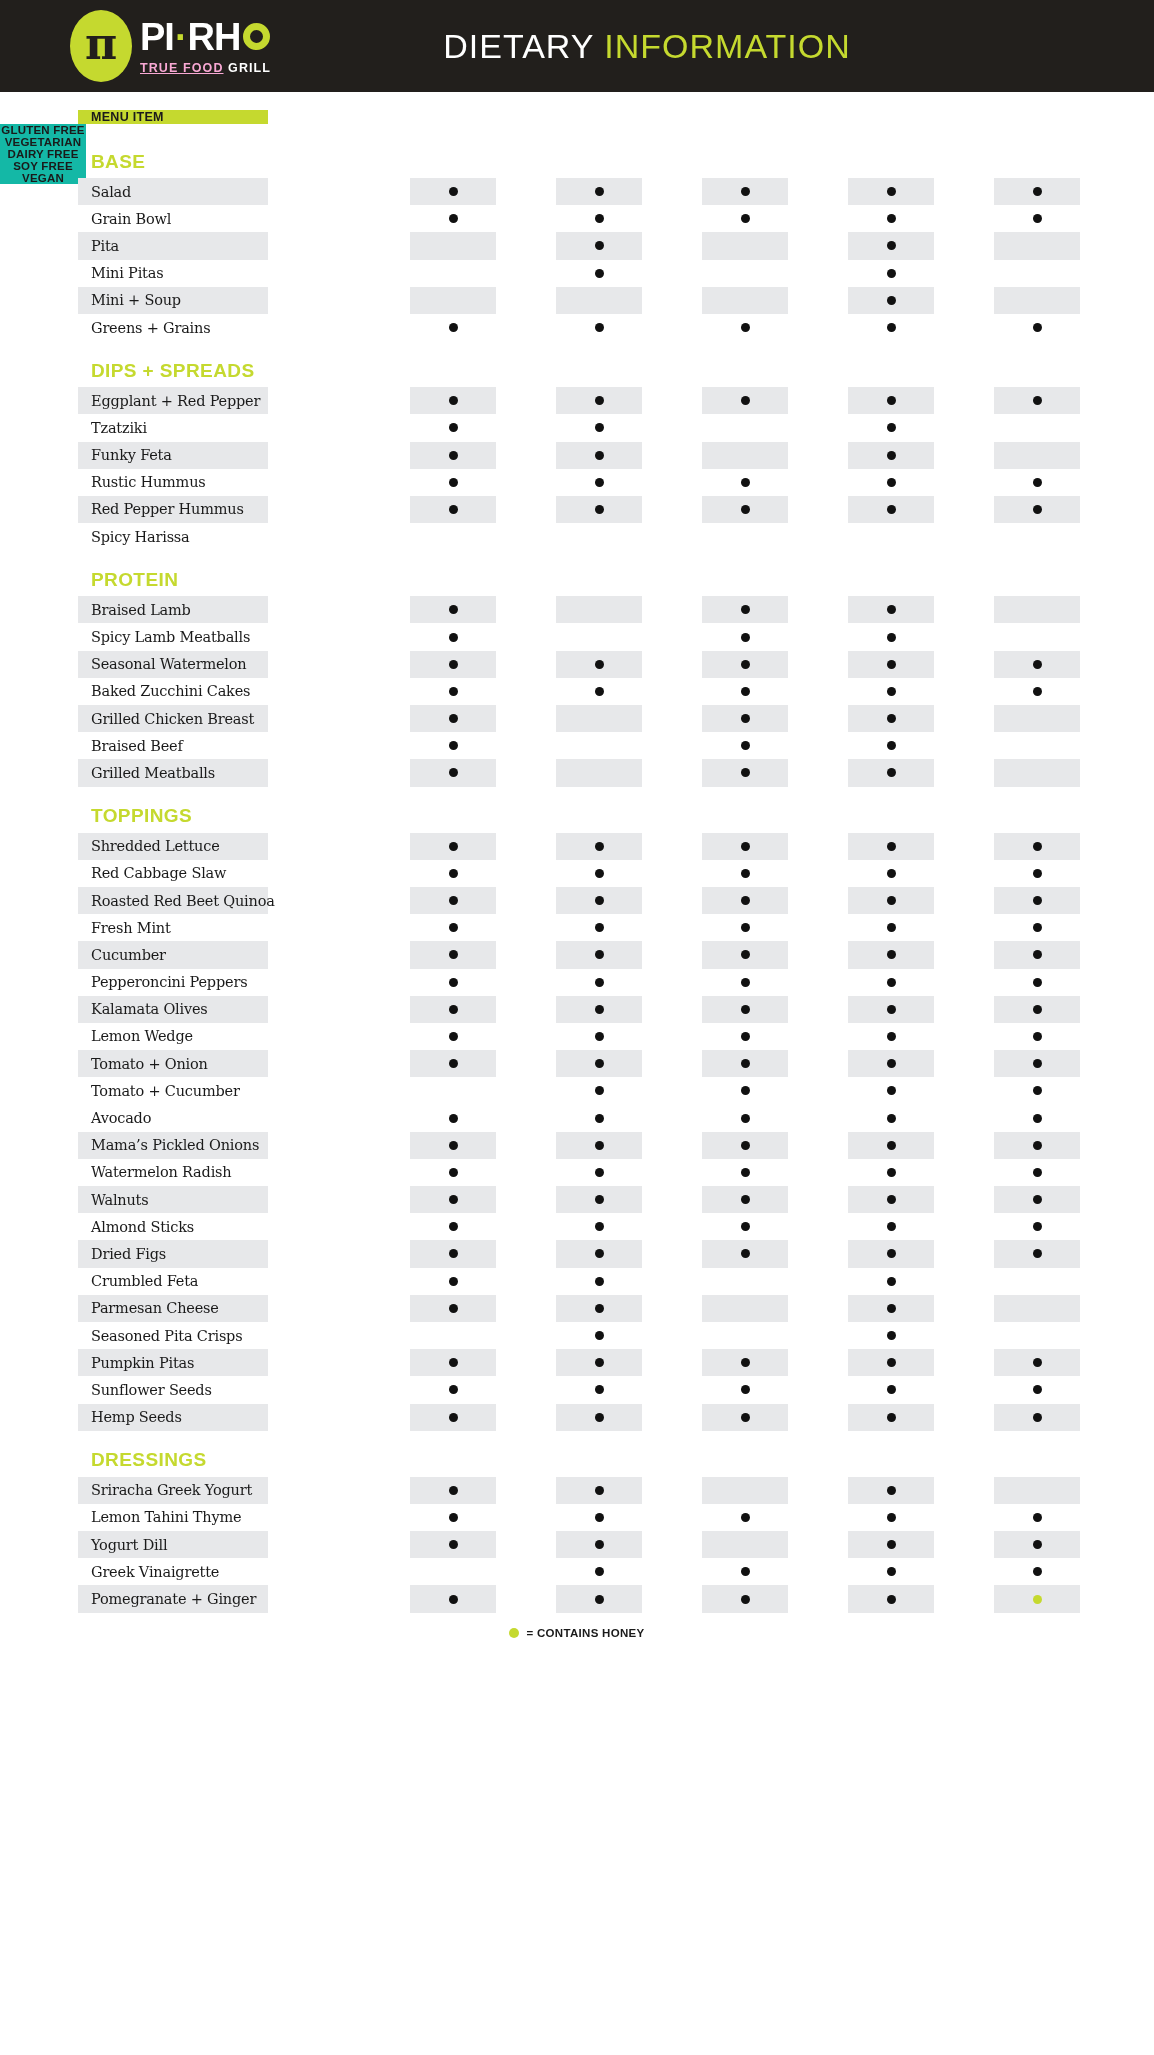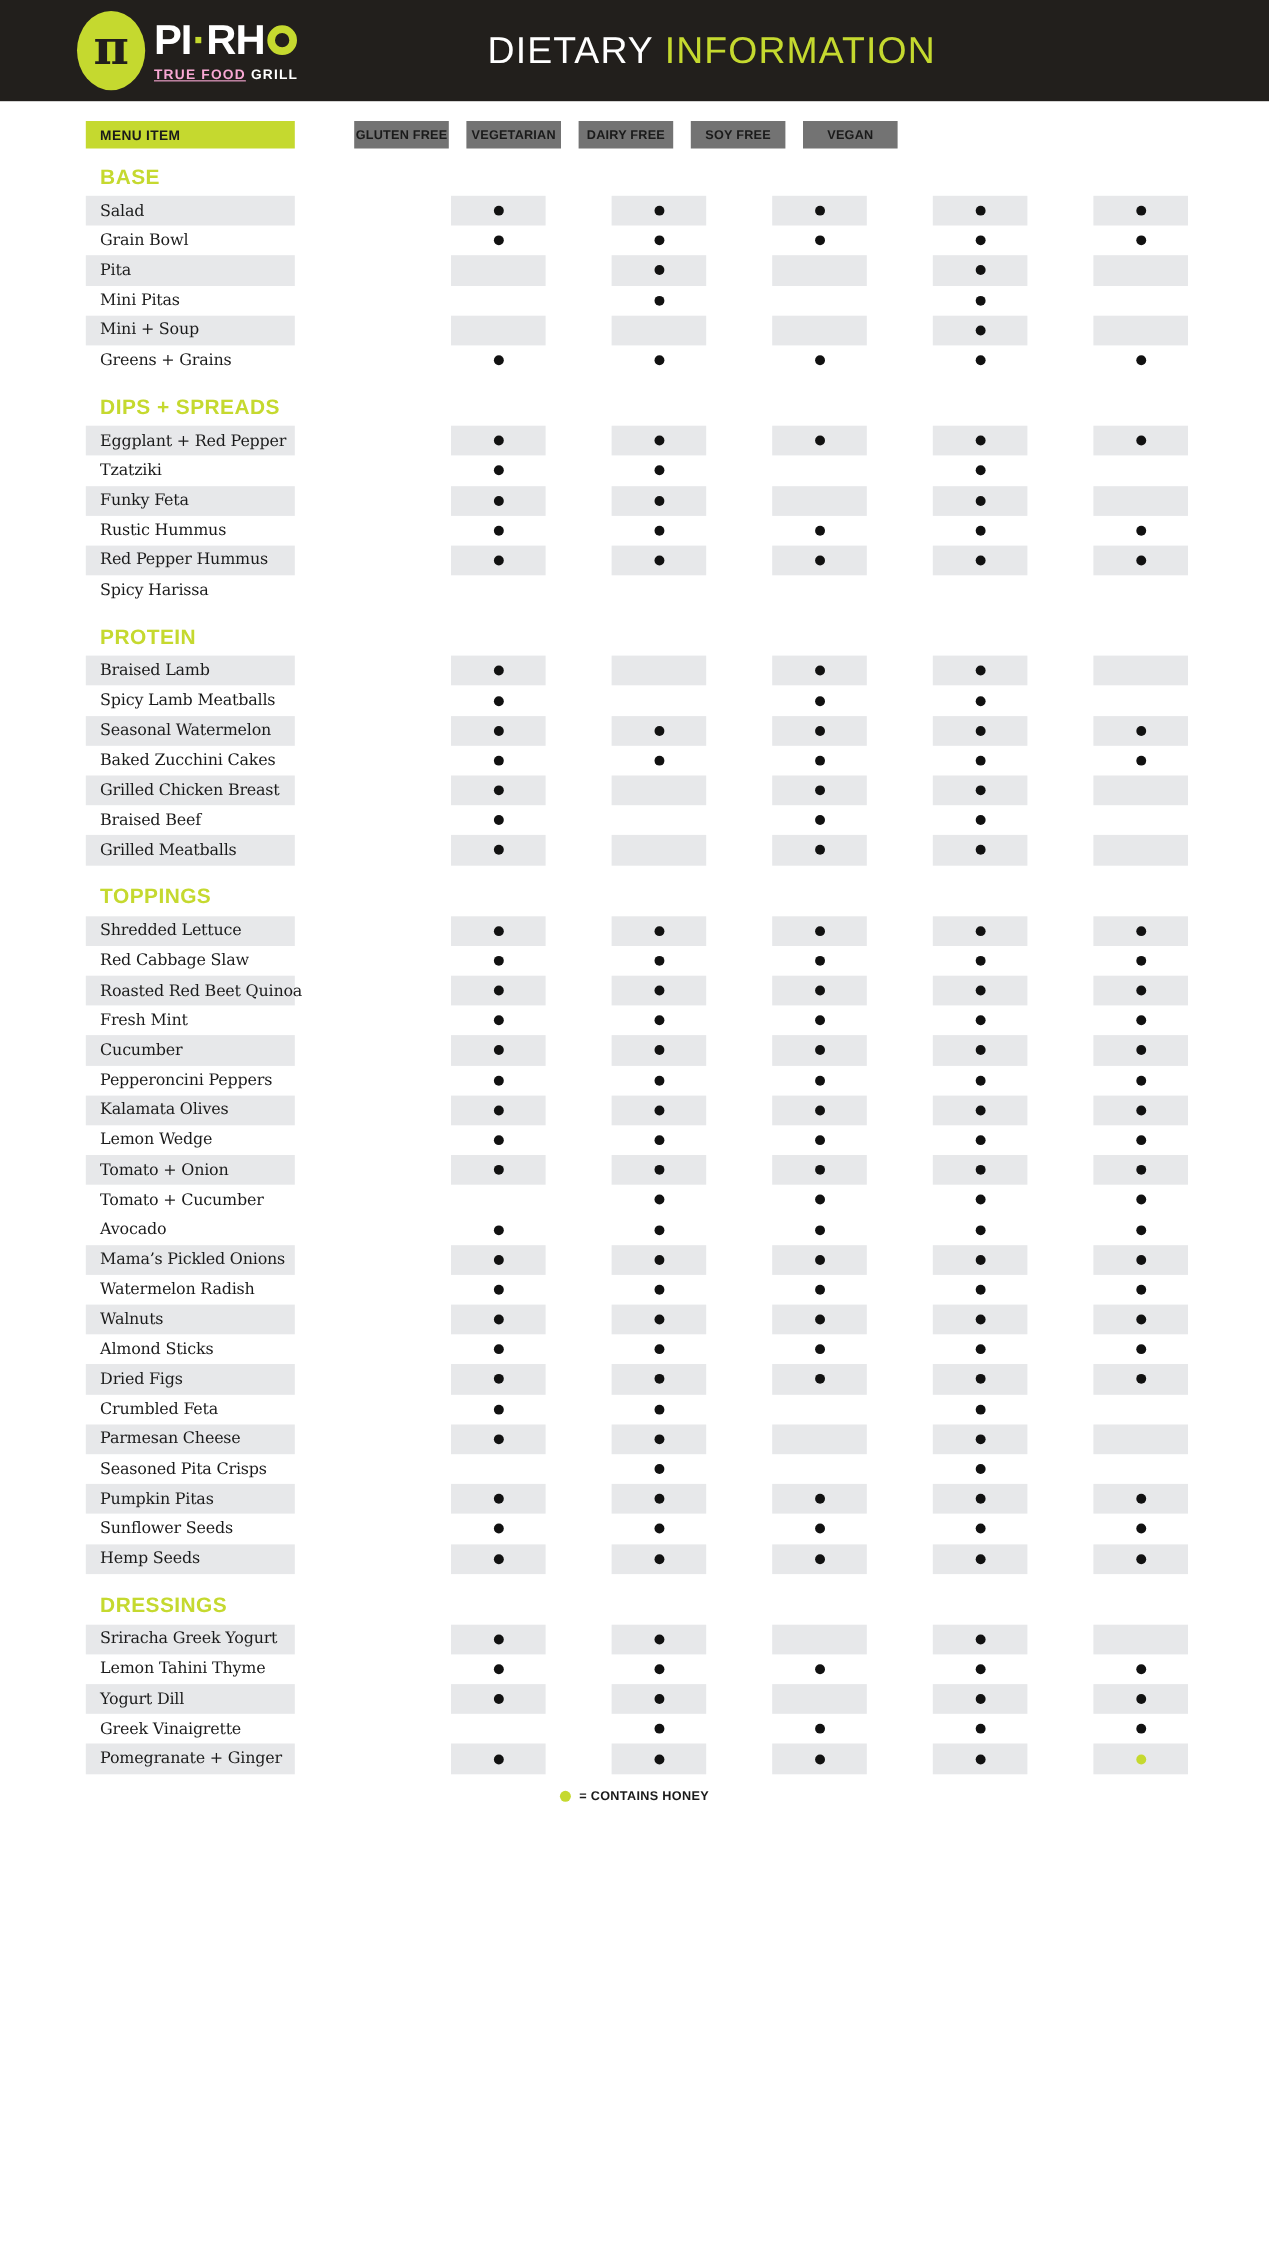--- a/index.html
+++ b/index.html
@@ -137,37 +137,38 @@
     display: block;
   }
   .dot.honey { background: #c5d92f; }
 
   
   .hrow {
     display: flex;
     align-items: stretch;
     height: 25px;
     margin-bottom: 10px;
+    flex-direction: column;
   }
   .hcell-name {
     width: 190px;
     margin-left: 78px;
     background: #c5d92f;
     display: flex;
     align-items: center;
     padding-left: 13px;
     font-size: 12.5px;
     font-weight: 700;
     letter-spacing: 0.3px;
     color: #1a1a1a;
   }
   .hcell {
     width: 86px;
     margin-right: 16px;
-    background: #737373;
+    background: #14b8a6;
     display: flex;
     align-items: center;
     justify-content: center;
     font-size: 11.5px;
     font-weight: 700;
     letter-spacing: 0.2px;
     color: #1a1a1a;
     white-space: nowrap;
   }
 

